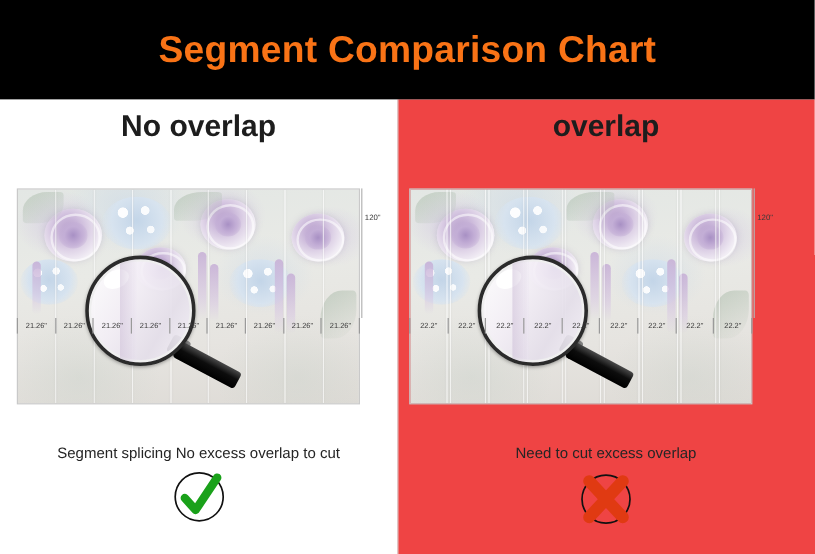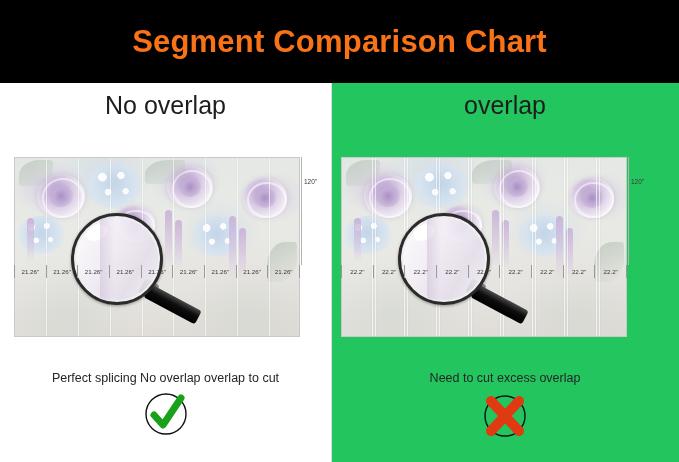--- a/index.html
+++ b/index.html
@@ -17,25 +17,25 @@
   }
   .titlebar .title{
     color:#f97316;font-size:31px;font-weight:600;letter-spacing:.2px;
     font-family:"Liberation Sans", sans-serif;white-space:nowrap;
   }
 
   
   .panels{position:absolute;left:0;top:83px;width:679px;height:379px;display:flex;}
   .panel{position:relative;height:379px;}
   .panel.left{width:331px;background:#ffffff;}
-  .panel.right{width:348px;background:#22c55e;}
+  .panel.right{width:348px;background:#ef4444;}
 
   .panel-header{
     position:absolute;left:0;top:8px;width:100%;text-align:center;
-    font-size:25px;color:#1d1d1d;font-weight:400;
+    font-size:25px;color:#1d1d1d;font-weight:700;
   }
 
   
   .figure{position:absolute;}
   .figure.l{left:14px;top:74px;width:286px;height:180px;}
   .figure.r{left:10px;top:74px;width:286px;height:180px;}
 
   .mural{
     position:absolute;inset:0;overflow:hidden;
     border:1px solid #c9c9c9;
@@ -197,21 +197,21 @@
         <div class="tick">21.26"</div>
         <div class="tick">21.26"</div>
         <div class="tick">21.26"</div>
         <div class="tick">21.26"</div>
         <div class="tick">21.26"</div>
         <div class="tick">21.26"</div>
         <div class="tick">21.26"</div>
         <div class="tick">21.26"</div>
       </div>
 
-      <div class="caption">Perfect splicing No overlap overlap to cut</div>
+      <div class="caption">Segment splicing No excess overlap to cut</div>
 
       <div class="verdict">
         <svg width="46" height="46" viewBox="0 0 46 46">
           <circle cx="23" cy="23" r="20" fill="none" stroke="#111111" stroke-width="1.4"></circle>
           <path d="M11 24 L20 34 L38 7" fill="none" stroke="#1aa11a" stroke-width="7" stroke-linecap="round" stroke-linejoin="round"></path>
         </svg>
       </div>
     </div>
 
     <div class="panel right">

